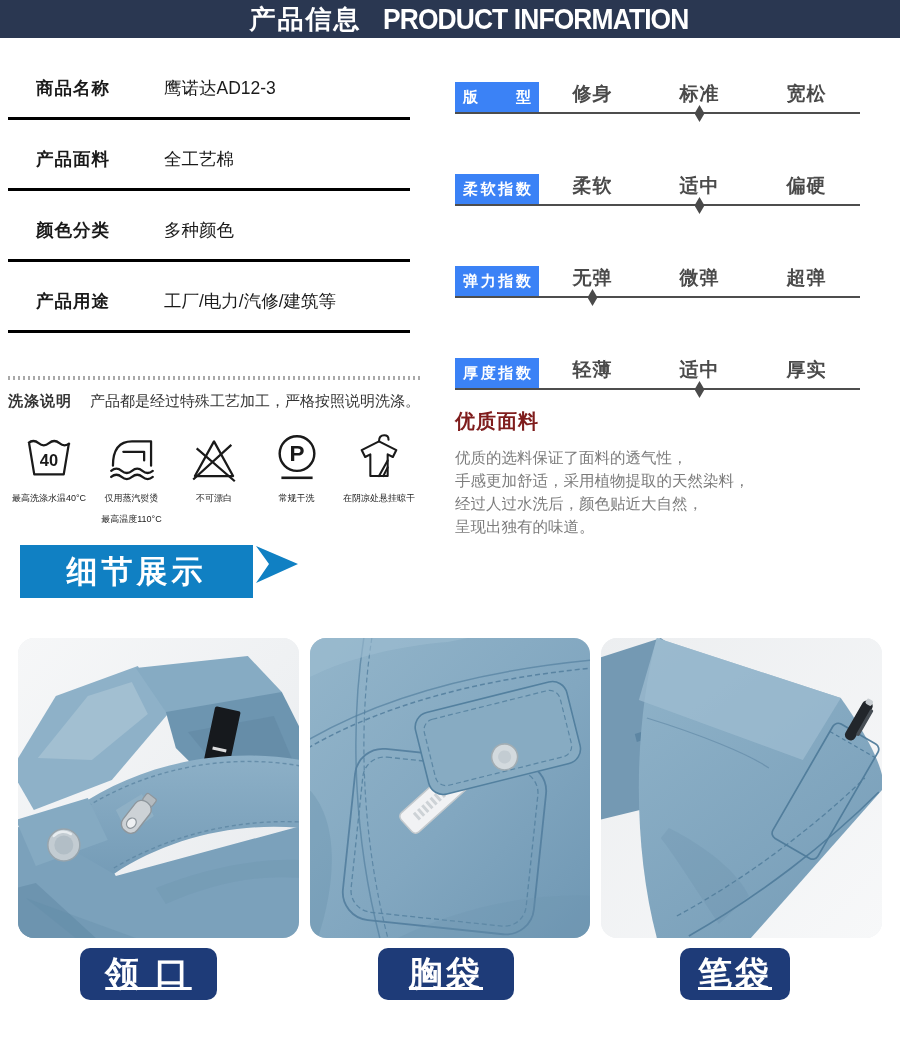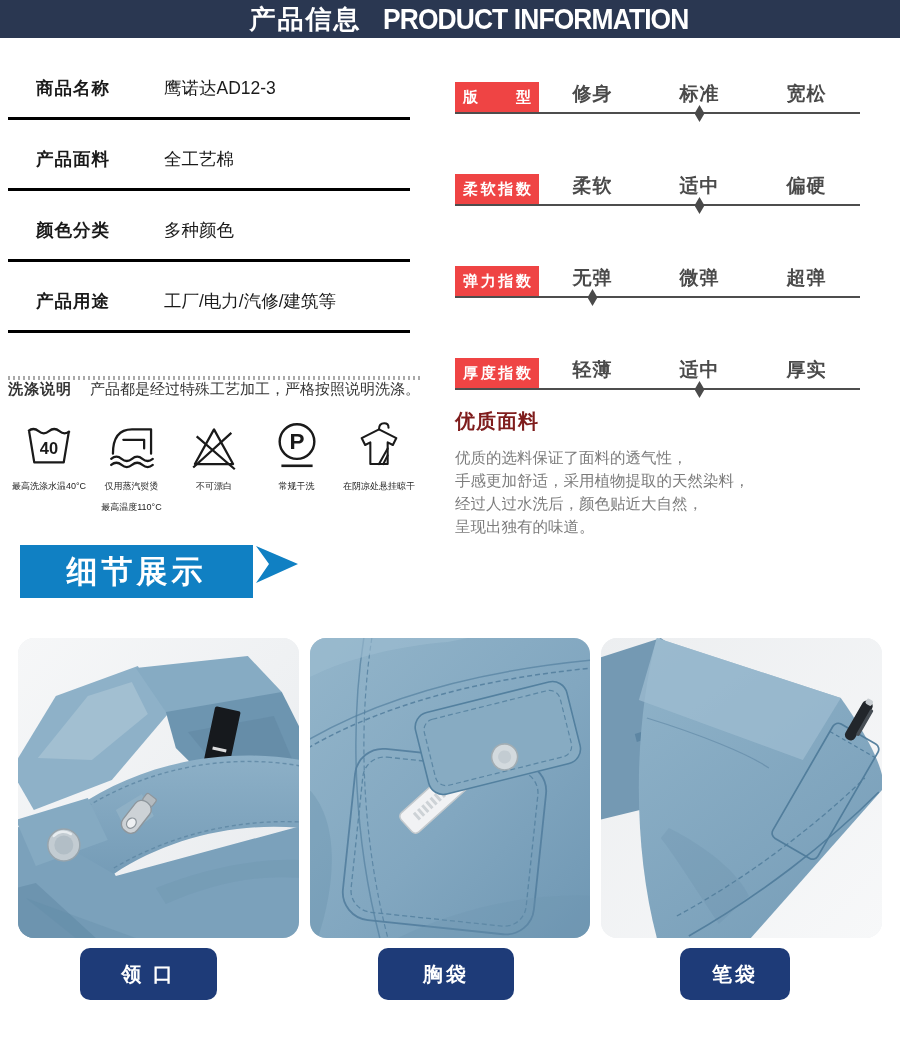--- a/index.html
+++ b/index.html
@@ -17,31 +17,31 @@
   .attrs{position:absolute;left:8px;top:76px;width:402px;}
   .attr-row{display:flex;align-items:center;padding:0 0 17px 28px;
             border-bottom:3px solid #000000;margin-bottom:27px;}
   .attr-label{width:128px;font-size:17.5px;font-weight:600;color:#1a1a1a;letter-spacing:1px;flex:none;}
   .attr-value{font-size:17.5px;font-weight:500;color:#1a1a1a;}
   
   .inds{position:absolute;left:455px;top:75px;width:405px;}
   .ind-row{position:relative;height:92px;}
   .ind-line{position:absolute;left:0;right:0;top:37px;height:2px;background:#4d4d4d;}
   .ind-label{position:absolute;left:0;top:7px;width:84px;height:30px;box-sizing:border-box;
-             background:#ef4444;color:#fff;font-size:15px;font-weight:700;
+             background:#3b82f6;color:#fff;font-size:15px;font-weight:700;
              padding:0 8px;line-height:30px;text-align:justify;text-align-last:justify;}
   .ind-options{position:absolute;left:84px;right:0;top:0;height:37px;display:flex;}
   .ind-option{flex:1;display:flex;align-items:center;justify-content:center;
               font-size:19px;font-weight:600;color:#4a4a4a;letter-spacing:1px;}
   .ind-marker{position:absolute;top:30px;width:10px;height:17px;background:#4a4a4a;
               clip-path:polygon(50% 0,100% 50%,50% 100%,0 50%);}
   
   .wash{position:absolute;left:8px;top:376px;width:412px;}
   .wash-divider{height:4px;background:repeating-linear-gradient(to right,#a9a9a9 0 2px,transparent 2px 5px);}
-  .wash-head{display:flex;gap:18px;font-size:15px;color:#333;}
+  .wash-head{display:flex;gap:18px;margin-top:12px;font-size:15px;color:#333;}
   .wash-title{font-weight:600;flex:none;letter-spacing:1px;}
   .wash-note{font-weight:500;}
   .care-row{display:flex;justify-content:space-between;margin-top:20px;}
   .care-item{width:82px;display:flex;flex-direction:column;align-items:center;gap:10px;}
   .care-item svg{display:block;}
   .care-cap{font-size:9px;line-height:11px;color:#222;text-align:center;white-space:nowrap;}
   
   .fabric{position:absolute;left:455px;top:408px;width:430px;}
   .fabric-title{font-size:20px;font-weight:700;color:#7f1d1d;letter-spacing:1px;}
   .fabric-lines{margin-top:11px;font-size:15.5px;color:#7c7c7c;line-height:23px;}
@@ -50,22 +50,22 @@
   .banner-rect{position:absolute;left:0;top:0;width:233px;height:53px;background:#1080c3;
                color:#fff;font-size:31px;font-weight:700;letter-spacing:4px;
                text-align:center;line-height:53px;}
   .banner-arrow{position:absolute;left:233px;top:0;}
   
   .cards{position:absolute;left:18px;top:638px;width:864px;display:flex;gap:11px;}
   .card{flex:1;height:300px;border-radius:16px;overflow:hidden;background:#eef0f3;}
   .card svg{width:100%;height:100%;display:block;}
   
   .tag{position:absolute;top:948px;height:52px;border-radius:10px;background:#1e3b78;
-       color:#fff;font-size:20px;font-weight:700;letter-spacing:3px;
-       display:flex;align-items:center;justify-content:center;}
+       color:#fff;font-size:34px;font-weight:700;letter-spacing:3px;
+       display:flex;align-items:center;justify-content:center;text-decoration:underline;}
   .tag1{left:80px;width:137px;}
   .tag2{left:378px;width:136px;}
   .tag3{left:680px;width:110px;}
 </style>
 </head>
 <body>
 
 <div class="hdr">
   <span class="cn">产品信息</span>
   <span class="en">PRODUCT INFORMATION</span>

